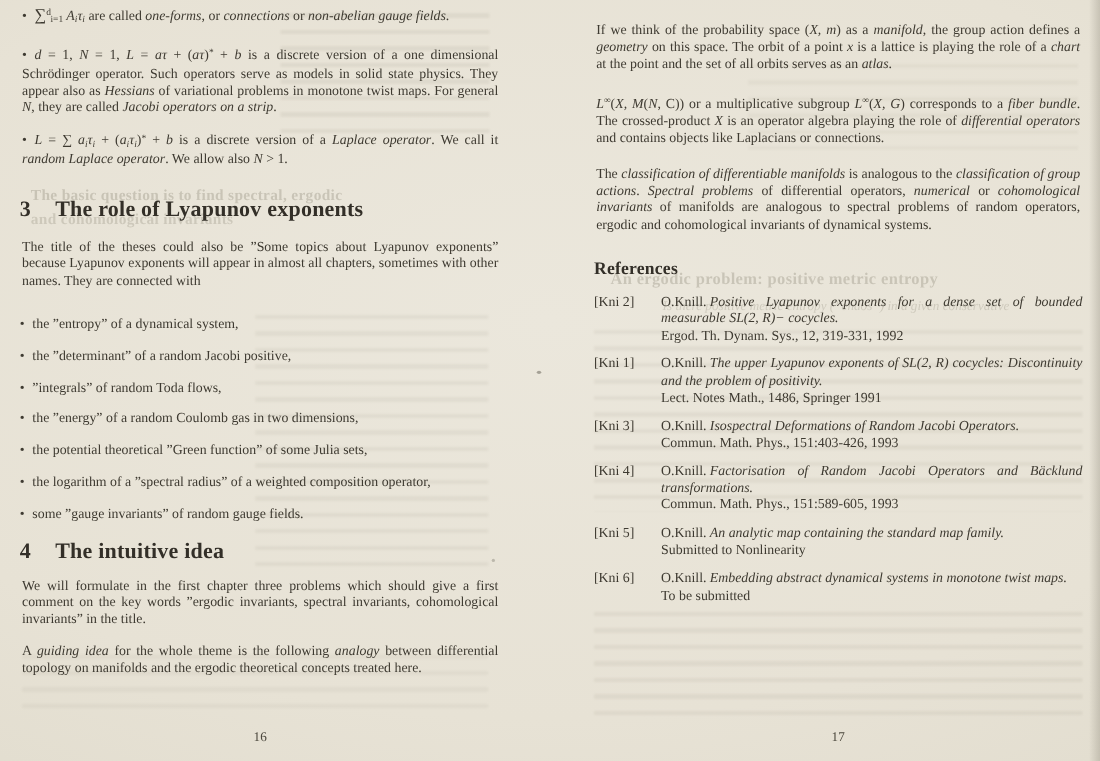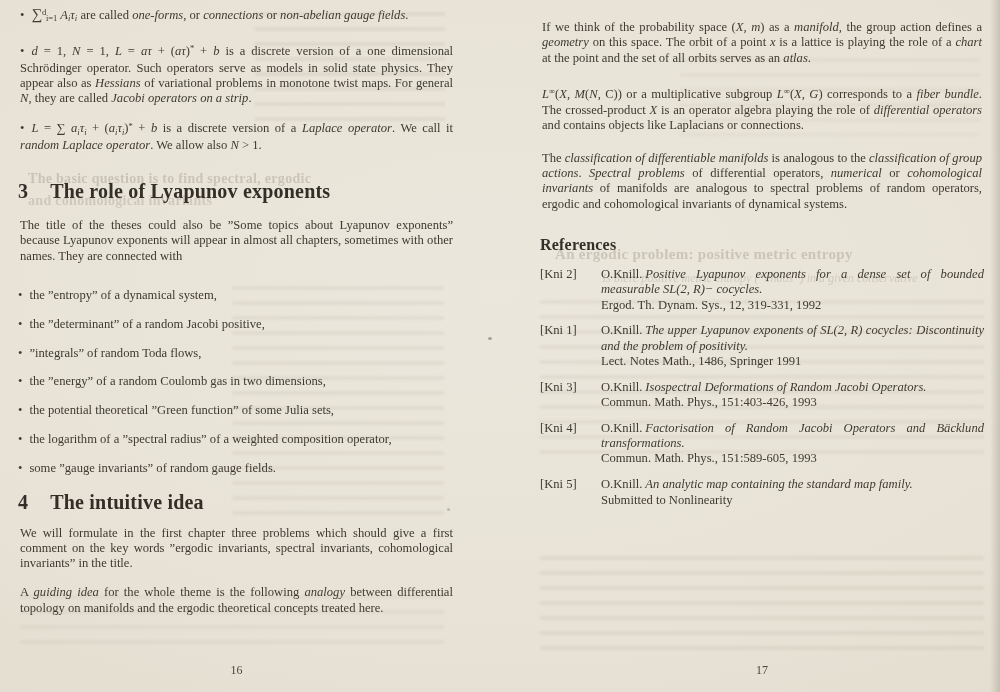--- a/index.html
+++ b/index.html
@@ -159,20 +159,26 @@
           <div class="ref-body"><span class="ref-author">O.Knill.</span><span class="it">Factorisation of Random Jacobi Operators and Bäcklund transformations.</span>
             <div class="ref-detail">Commun. Math. Phys., 151:589-605, 1993</div>
           </div>
         </div>
         <div class="ref">
           <div class="ref-label">[Kni 5]</div>
           <div class="ref-body"><span class="ref-author">O.Knill.</span><span class="it">An analytic map containing the standard map family.</span>
             <div class="ref-detail">Submitted to Nonlinearity</div>
           </div>
         </div>
+        <div class="ref">
+          <div class="ref-label">[Kni 6]</div>
+          <div class="ref-body"><span class="ref-author">O.Knill.</span><span class="it">Embedding abstract dynamical systems in monotone twist maps.</span>
+            <div class="ref-detail">To be submitted</div>
+          </div>
+        </div>
       </div>
     </div>
     <div class="pagenum">17</div>
   </section>
 
   <div class="speck sp-1"></div>
   <div class="speck sp-2"></div>
 </div>
 
 </body></html>

